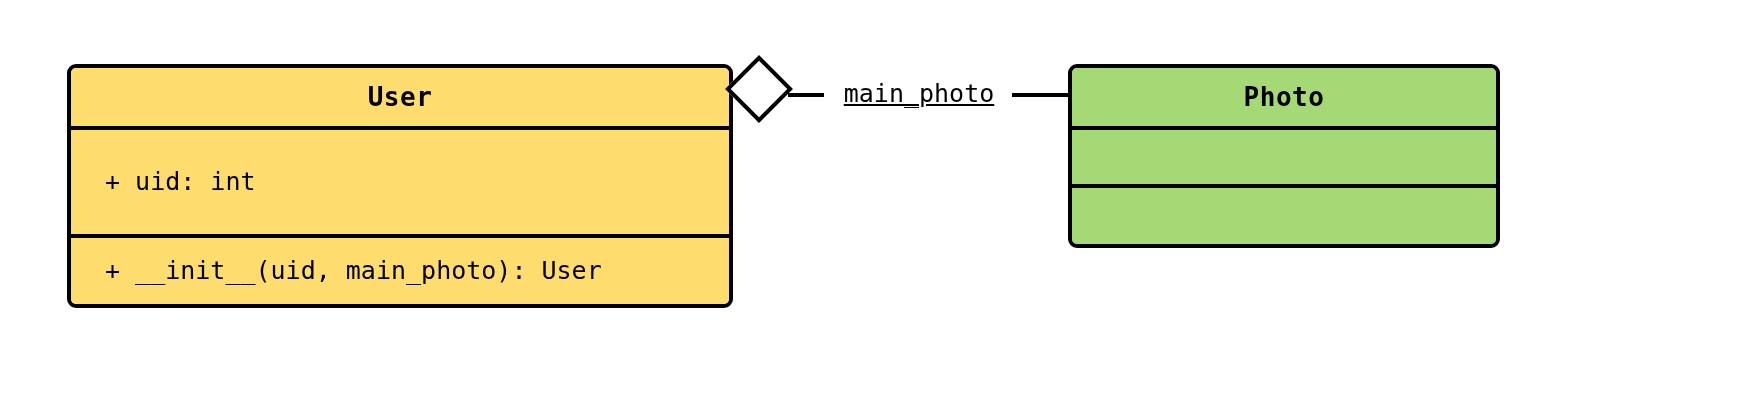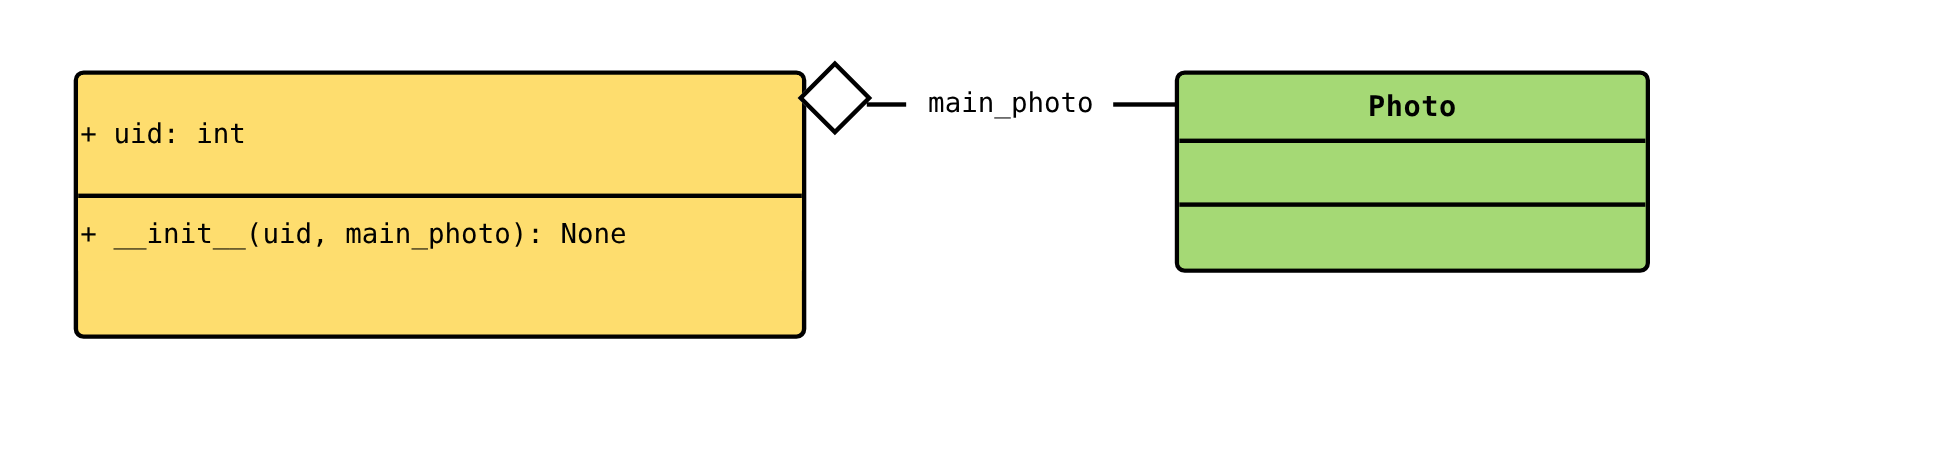--- a/index.html
+++ b/index.html
@@ -42,21 +42,21 @@
     font-weight: bold;
     font-size: 26px;
     letter-spacing: 0.5px;
     color: #000000;
     text-align: center;
   }
   .member-list {
     display: flex;
     flex-direction: column;
     justify-content: center;
-    padding: 6px 2px;
+    padding: 6px 34px;
   }
   .member {
     font-size: 25px;
     line-height: 1.22;
     color: #000000;
     white-space: pre;
   }
   .member .type-ref {
     font-weight: bold;
   }
@@ -109,36 +109,38 @@
     position: absolute;
     left: 824px;
     top: 78px;
     width: 190px;
     text-align: center;
     font-size: 25px;
     line-height: 32px;
     color: #000000;
     background: #ffffff;
     white-space: pre;
+    text-decoration: underline;
   }
 </style>
 </head>
 <body>
 
 <div id="canvas">
 
   <div class="uml-class" id="class-user">
 
+    <div class="compartment c-title class-title">User</div>
 
     <div class="compartment c-attrs member-list">
       <div class="member">+ uid: int</div>
     </div>
 
     <div class="compartment c-methods member-list">
-      <div class="member">+ __init__(uid, main_photo): None</div>
+      <div class="member">+ __init__(uid, main_photo): User</div>
     </div>
   </div>
 
   <div id="agg-diamond"></div>
   <div class="conn-line" id="conn-seg-left"></div>
   <div id="conn-label">main_photo</div>
   <div class="conn-line" id="conn-seg-right"></div>
 
   <div class="uml-class" id="class-photo">
 

